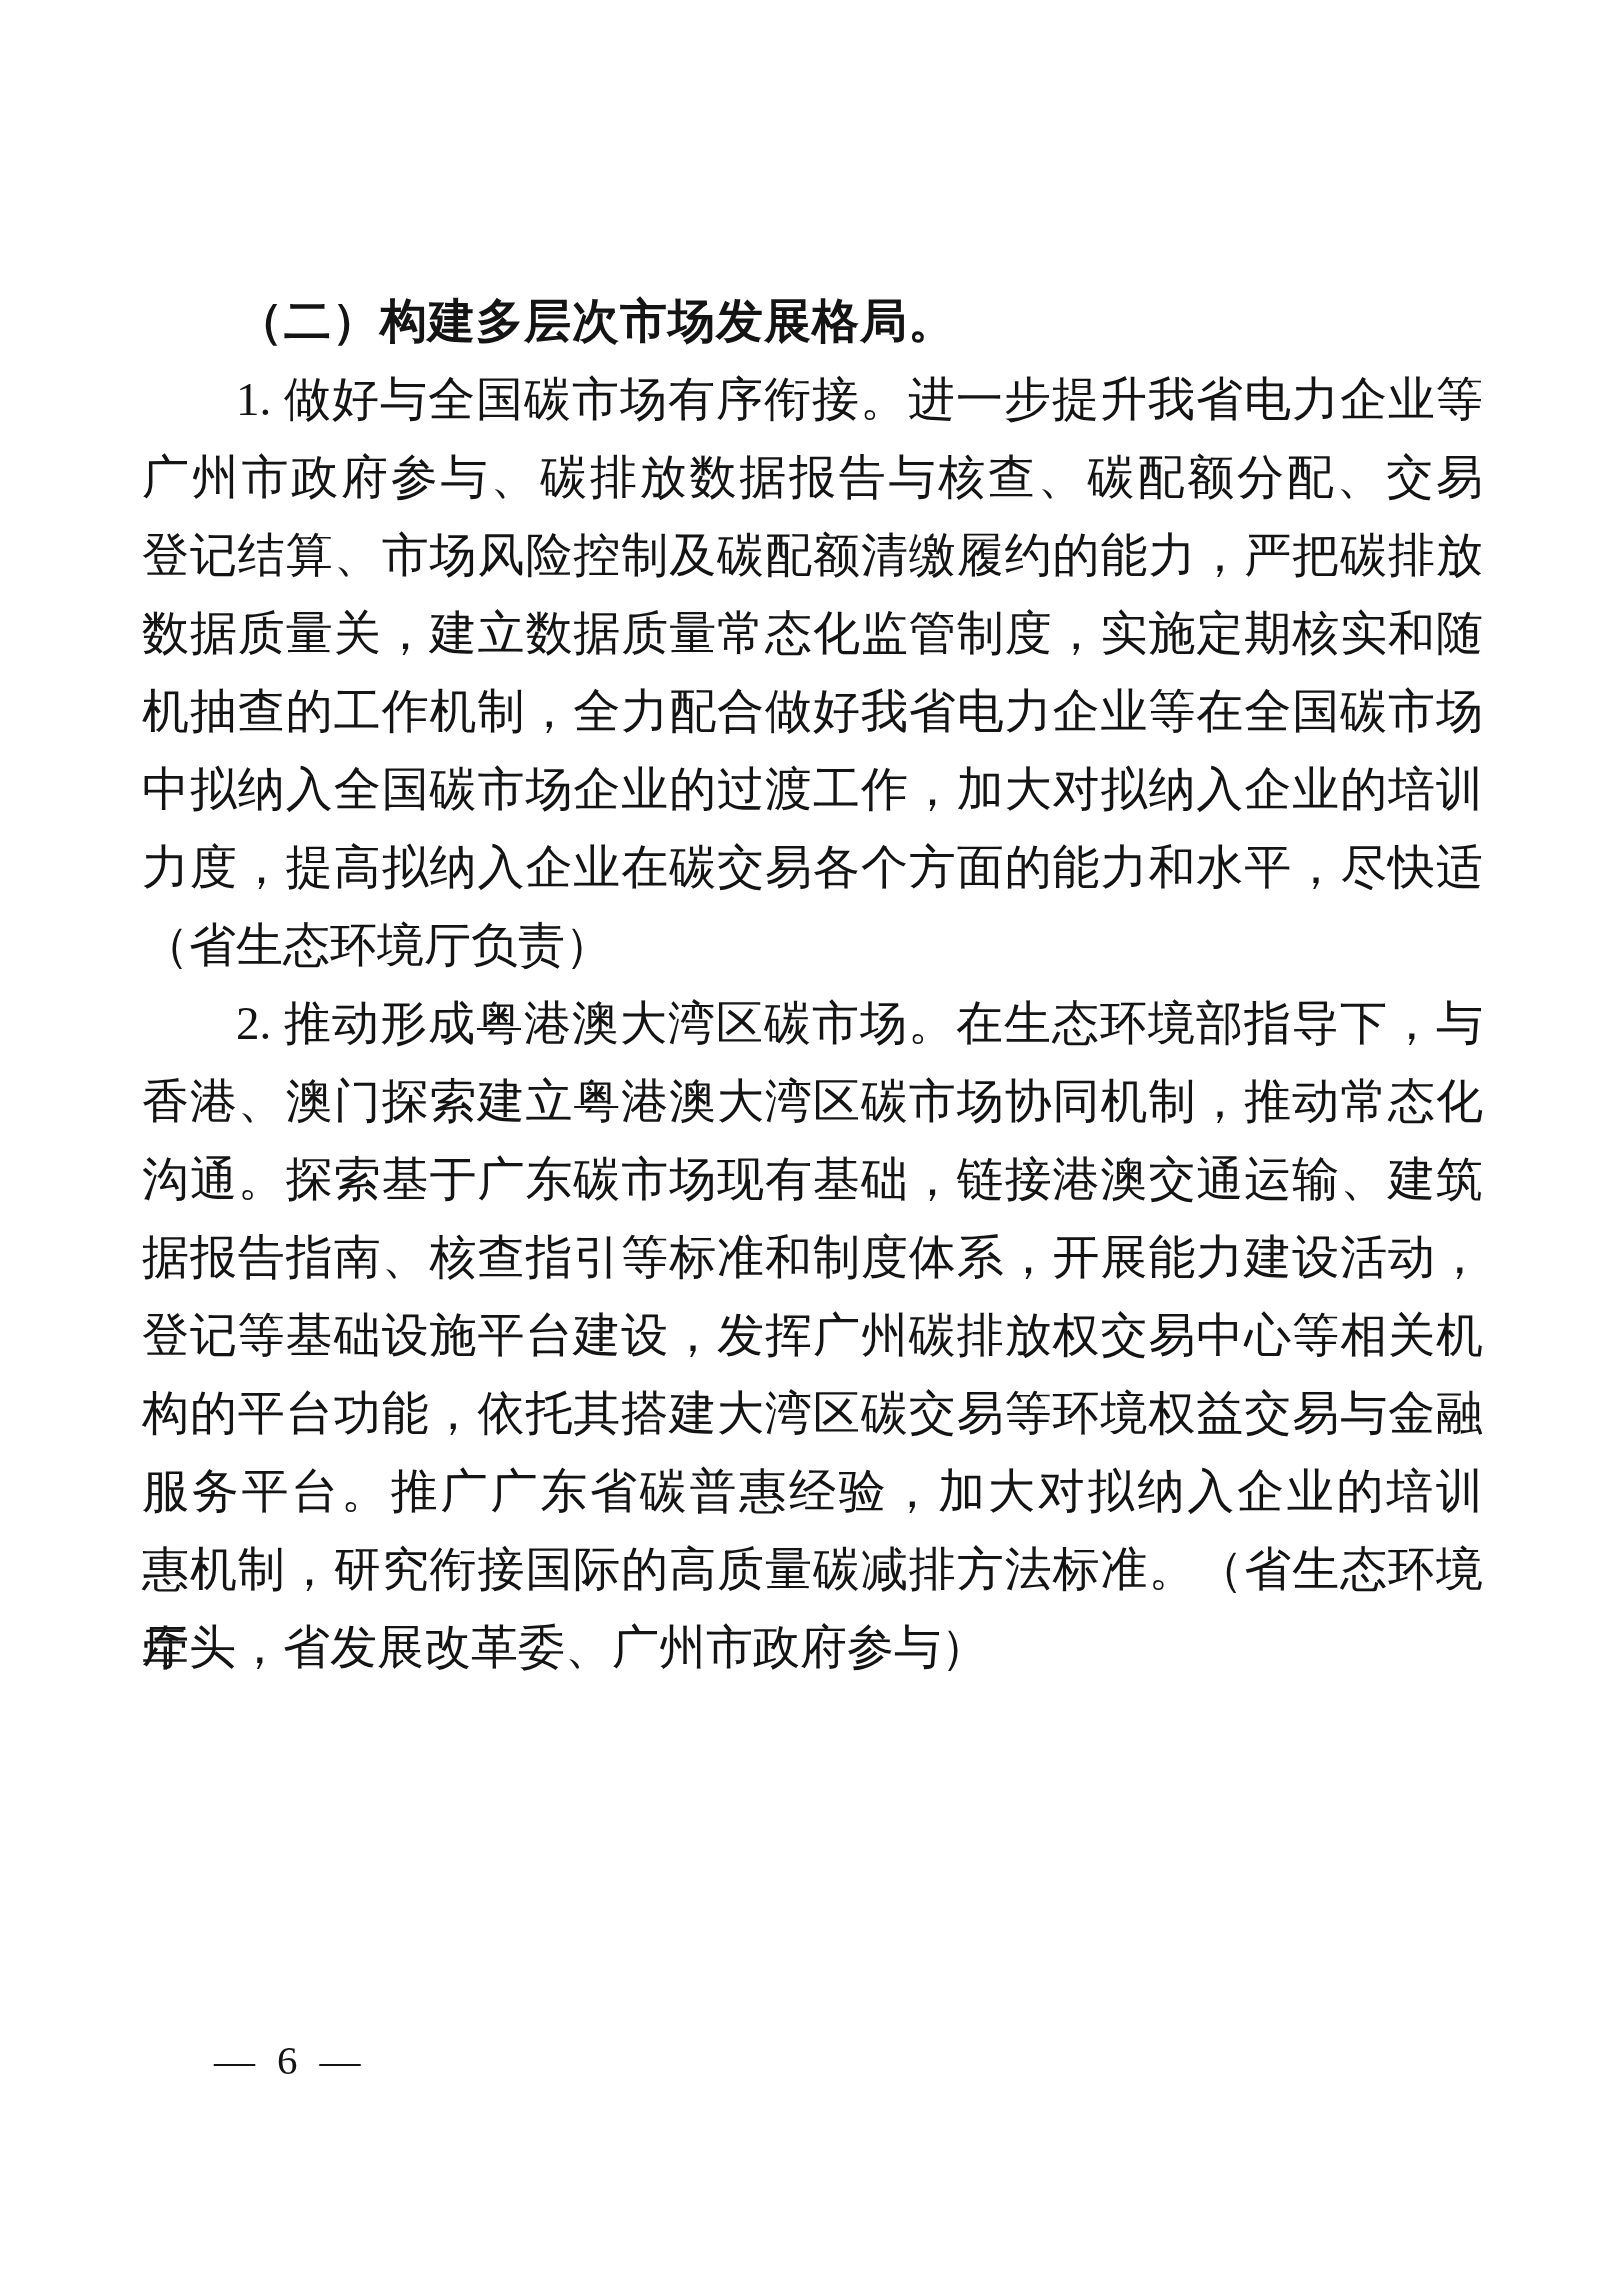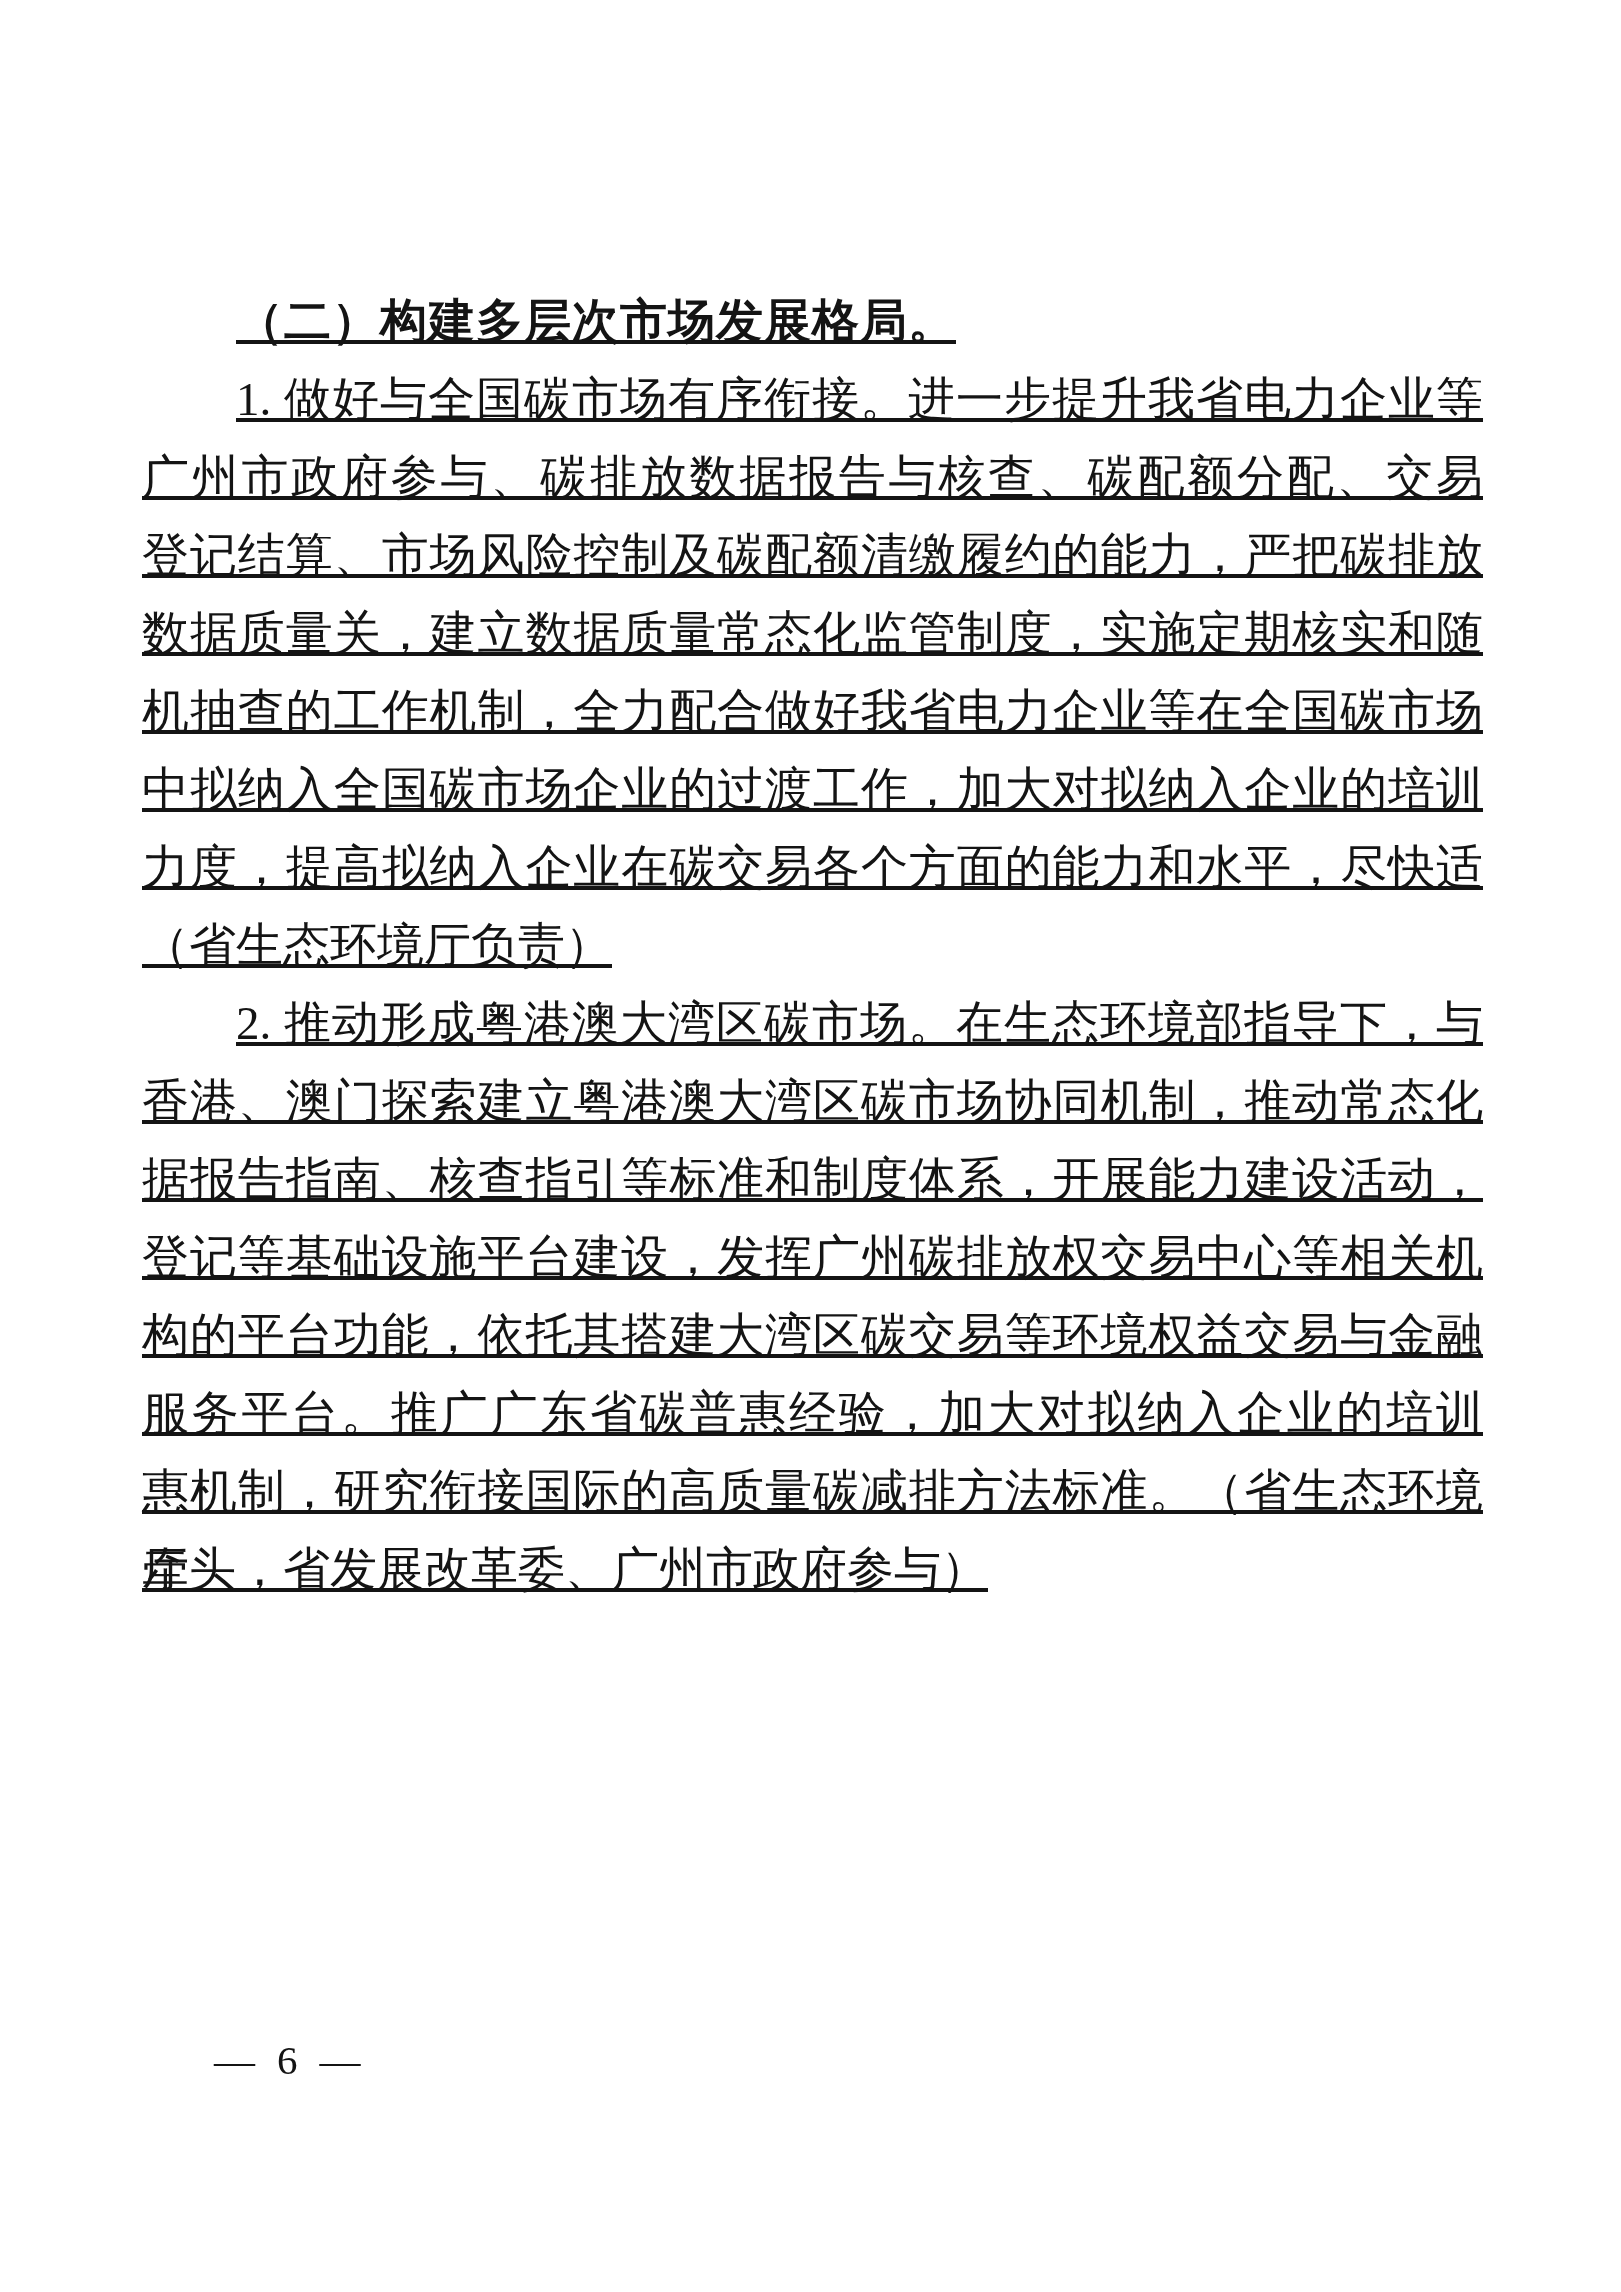--- a/index.html
+++ b/index.html
@@ -23,21 +23,20 @@
     width: 1341px;
   }
   .line {
     font-size: 47px;
     line-height: 78px;
     height: 78px;
     white-space: nowrap;
     text-align: justify;
     text-align-last: justify;
     color: #141414;
-    text-decoration: underline;
   }
   .line.fill {
     text-align-last: justify;
     white-space: normal;
   }
   .line.short {
     text-align-last: left;
     white-space: normal;
   }
   .line.indent {
@@ -72,20 +71,21 @@
       <div class="line fill">数据质量关，建立数据质量常态化监管制度，实施定期核实和随</div>
       <div class="line fill">机抽查的工作机制，全力配合做好我省电力企业等在全国碳市场</div>
       <div class="line fill">中拟纳入全国碳市场企业的过渡工作，加大对拟纳入企业的培训</div>
       <div class="line fill">力度，提高拟纳入企业在碳交易各个方面的能力和水平，尽快适</div>
       <div class="line short">（省生态环境厅负责）</div>
     </div>
 
     <div>
       <div class="line fill indent">2. 推动形成粤港澳大湾区碳市场。在生态环境部指导下，与</div>
       <div class="line fill">香港、澳门探索建立粤港澳大湾区碳市场协同机制，推动常态化</div>
+      <div class="line fill">沟通。探索基于广东碳市场现有基础，链接港澳交通运输、建筑</div>
       <div class="line fill">据报告指南、核查指引等标准和制度体系，开展能力建设活动，</div>
       <div class="line fill">登记等基础设施平台建设，发挥广州碳排放权交易中心等相关机</div>
       <div class="line fill">构的平台功能，依托其搭建大湾区碳交易等环境权益交易与金融</div>
       <div class="line fill">服务平台。推广广东省碳普惠经验，加大对拟纳入企业的培训</div>
       <div class="line fill">惠机制，研究衔接国际的高质量碳减排方法标准。（省生态环境厅</div>
       <div class="line short">牵头，省发展改革委、广州市政府参与）</div>
     </div>
 
   </div>
 

